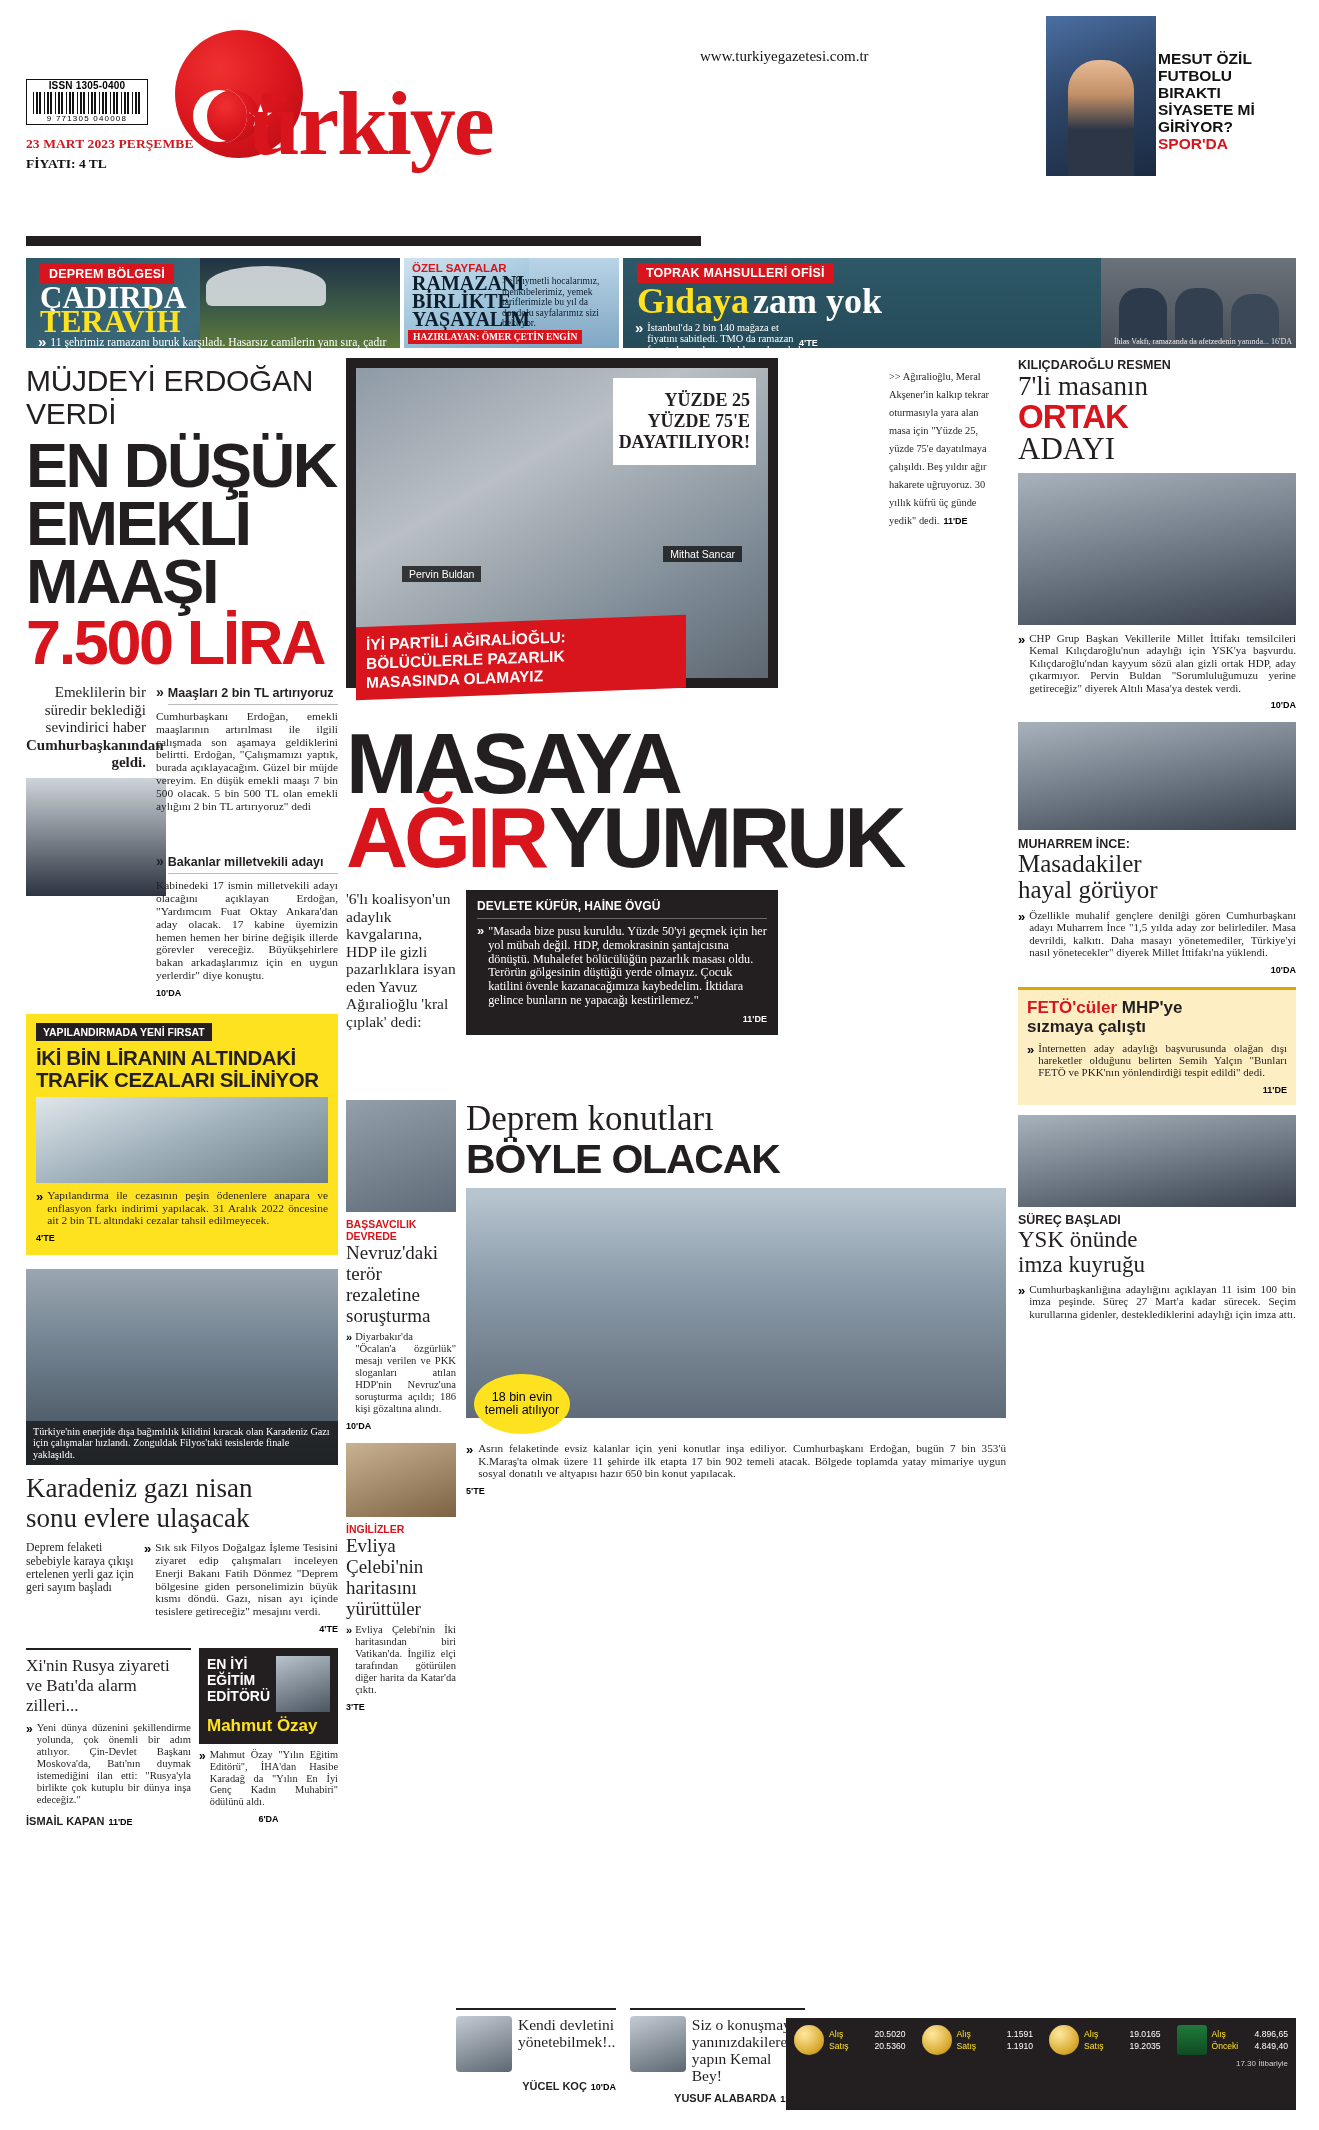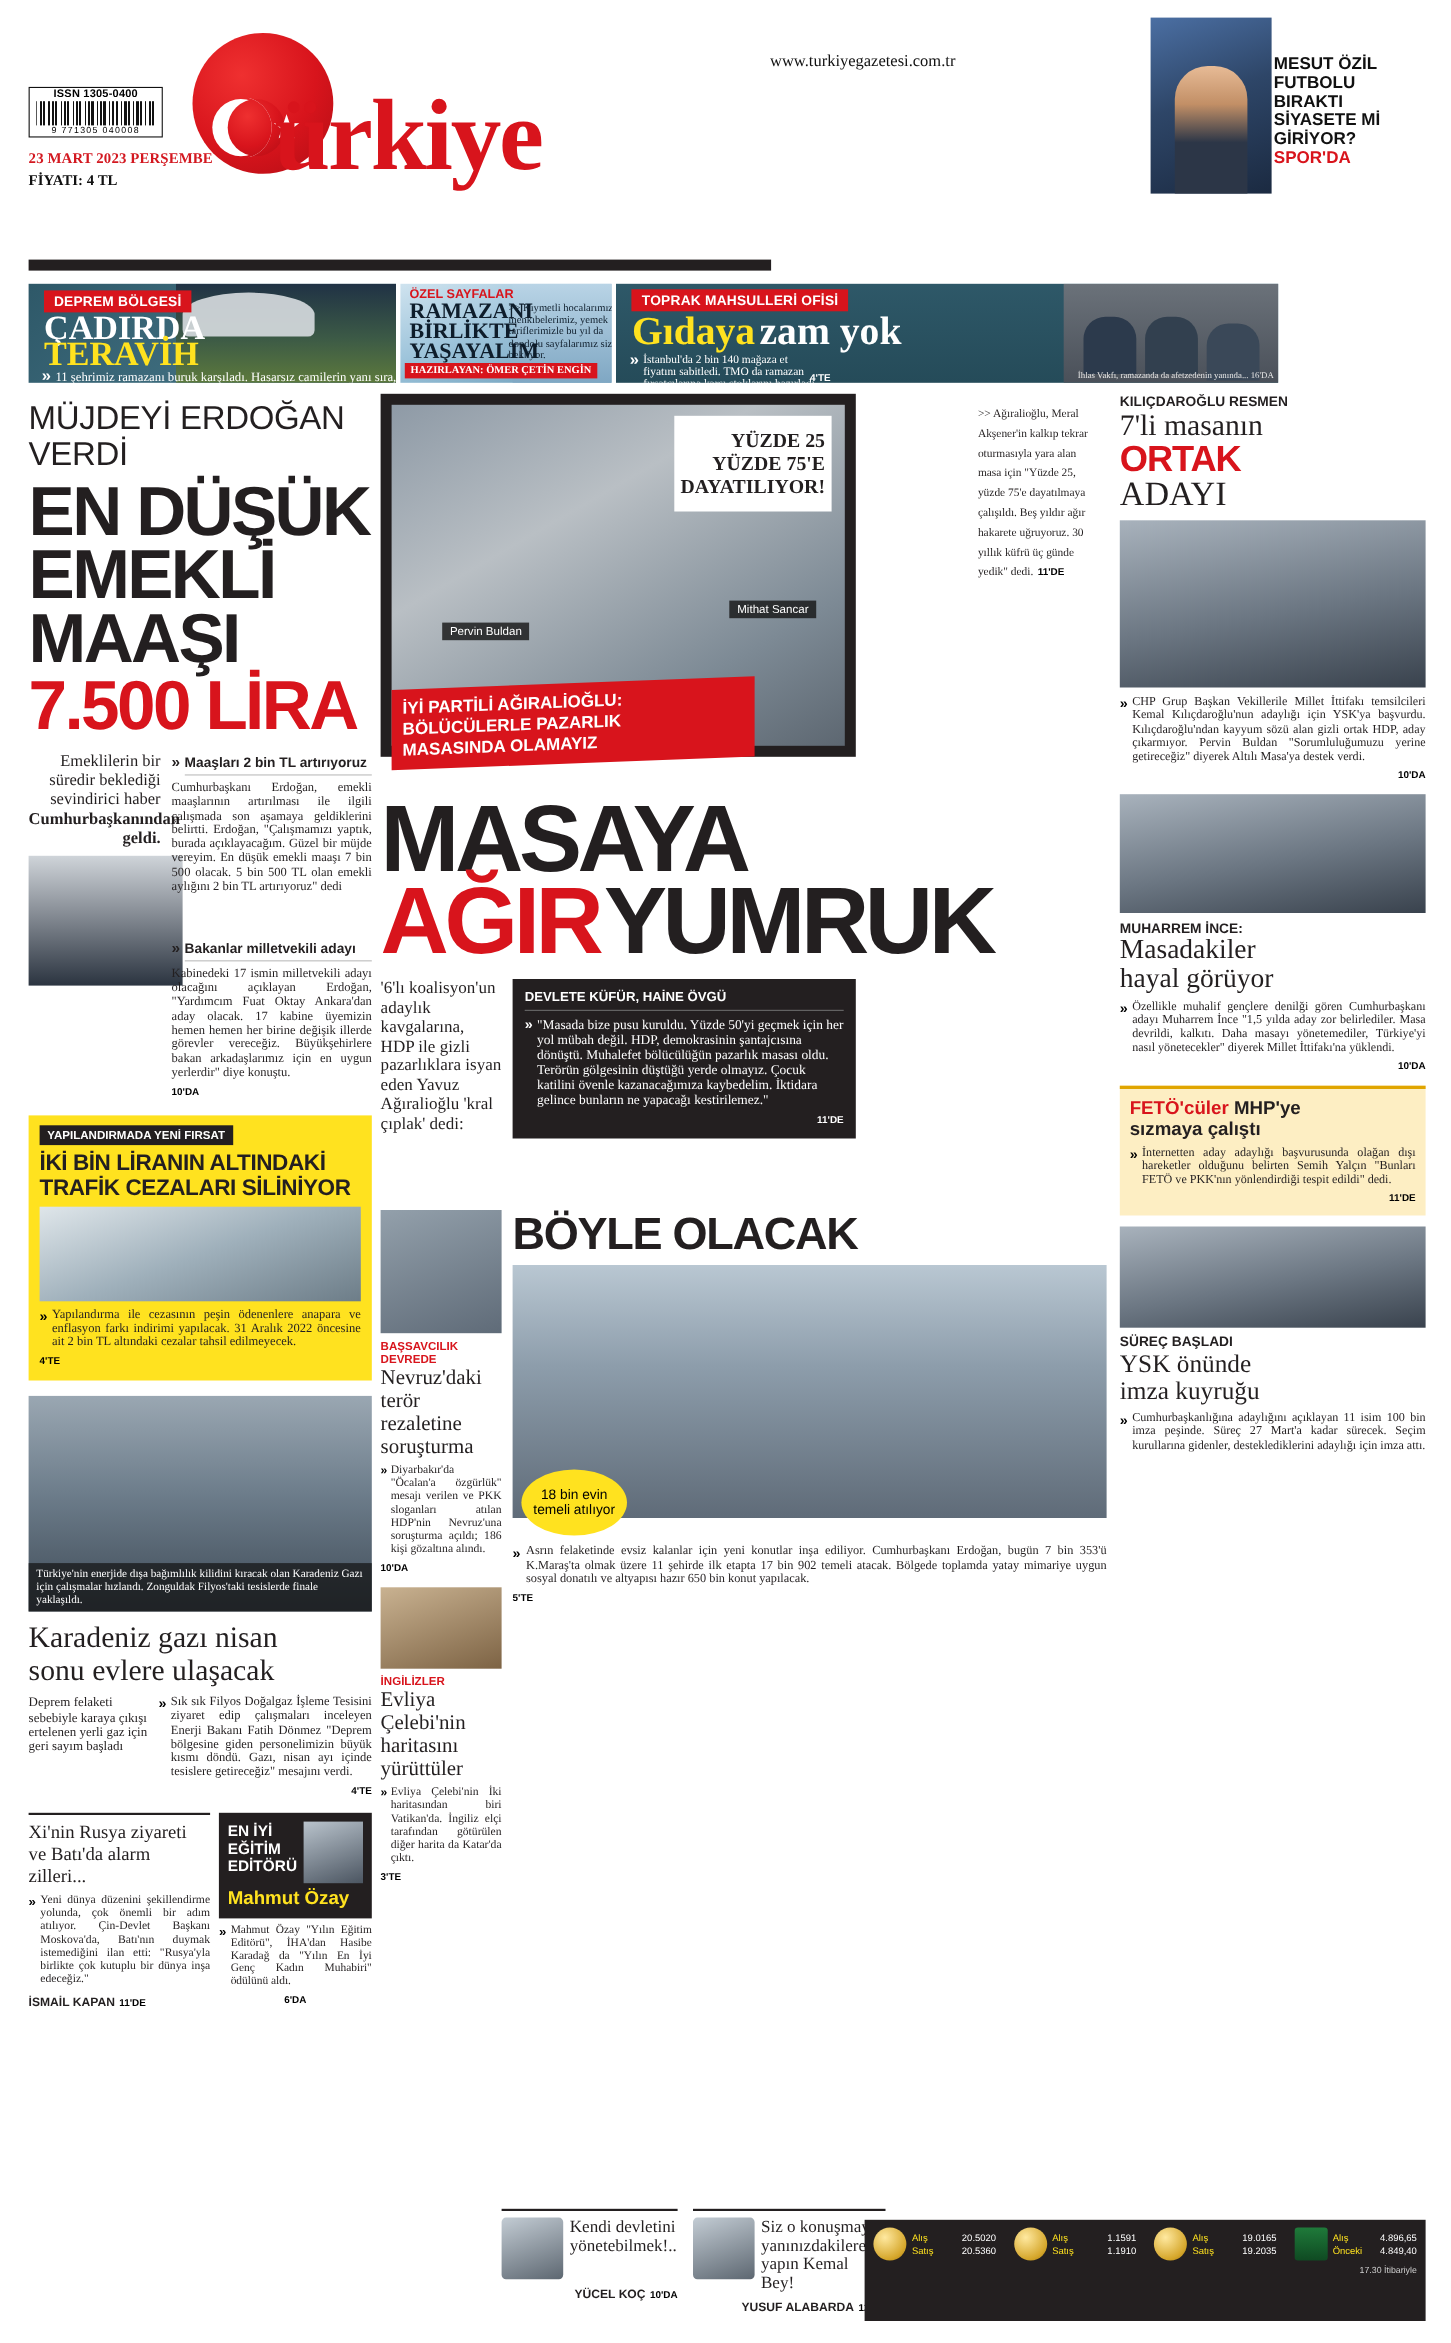--- a/index.html
+++ b/index.html
@@ -68,21 +68,21 @@
   }
   .promo-box {
     position:absolute; left: 1158px; top: 50px; width: 140px;
     color:#111; font-family:"Liberation Sans", sans-serif; font-weight: bold;
     font-size: 15.5px; line-height: 17px; text-align: left;
   }
   .promo-box .spor { color:#d8141c; }
   .rule-black { position:absolute; left:26px; top:236px; width:675px; height:10px; background:#231f20; }
 
   
-  .topband { position:absolute; left:26px; top:258px; width:1136px; height:90px; display:flex; gap:4px; }
+  .topband { position:absolute; left:26px; top:258px; width:1270px; height:90px; display:flex; gap:4px; }
   .tb-cell { position:relative; overflow:hidden; }
   .tb1 { width: 374px; background: linear-gradient(135deg,#2e5868 0%,#3d6b7c 50%,#2b4a58 100%); }
   .tb2 { width: 215px; background: linear-gradient(160deg,#cfe3ef 0%,#9cc3da 45%,#6c9cb8 100%); }
   .tb3 { width: 673px; background: linear-gradient(180deg,#2e5868 0%,#254b59 100%); }
   .tag-red {
     display:inline-block; background:#d8141c; color:#fff; font-family:"Liberation Sans",sans-serif;
     font-weight:bold; font-size:12.5px; padding:3px 9px 3px 9px; letter-spacing:.2px;
   }
   .tb-title { font-family:"Liberation Serif",serif; font-weight:bold; color:#fff; }
   .tb-title-yellow { color:#ffe21f; }
@@ -448,20 +448,21 @@
           <div class="sm-title">haritasını</div>
           <div class="sm-title">yürüttüler</div>
           <div style="display:flex;gap:3px;margin-top:5px;">
             <span style="font-family:'Liberation Sans',sans-serif;font-weight:bold;font-size:11px;">»</span>
             <span class="sm-body">Evliya Çelebi'nin İki haritasından biri Vatikan'da. İngiliz elçi tarafından götürülen diğer harita da Katar'da çıktı.</span>
           </div>
           <span class="refpage">3'TE</span>
         </div>
 
         <div style="flex:1;">
+          <div class="dk-title">Deprem konutları</div>
           <div class="dk-sub">BÖYLE OLACAK</div>
           <div class="dk-photo" style="margin-top:8px;">
             <div class="yellow-badge">18 bin evin temeli atılıyor</div>
           </div>
           <div style="display:flex;gap:5px;margin-top:24px;">
             <span style="font-family:'Liberation Sans',sans-serif;font-weight:bold;font-size:13px;">»</span>
             <span class="colbody" style="font-size:11.2px;line-height:12.6px;">Asrın felaketinde evsiz kalanlar için yeni konutlar inşa ediliyor. Cumhurbaşkanı Erdoğan, bugün 7 bin 353'ü K.Maraş'ta olmak üzere 11 şehirde ilk etapta 17 bin 902 temeli atacak. Bölgede toplamda yatay mimariye uygun sosyal donatılı ve altyapısı hazır 650 bin konut yapılacak.</span>
           </div>
           <div style="text-align:left;"><span class="refpage">5'TE</span></div>
         </div>

